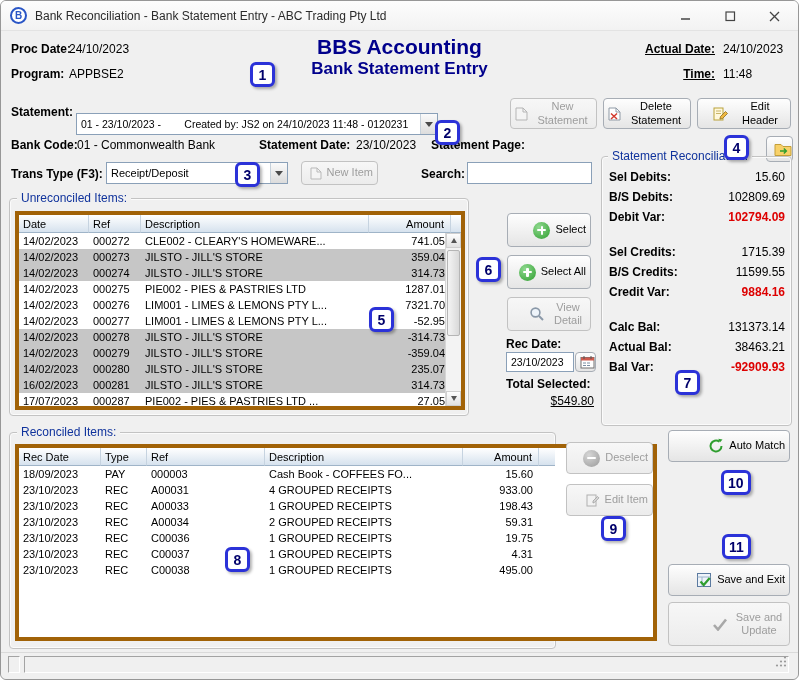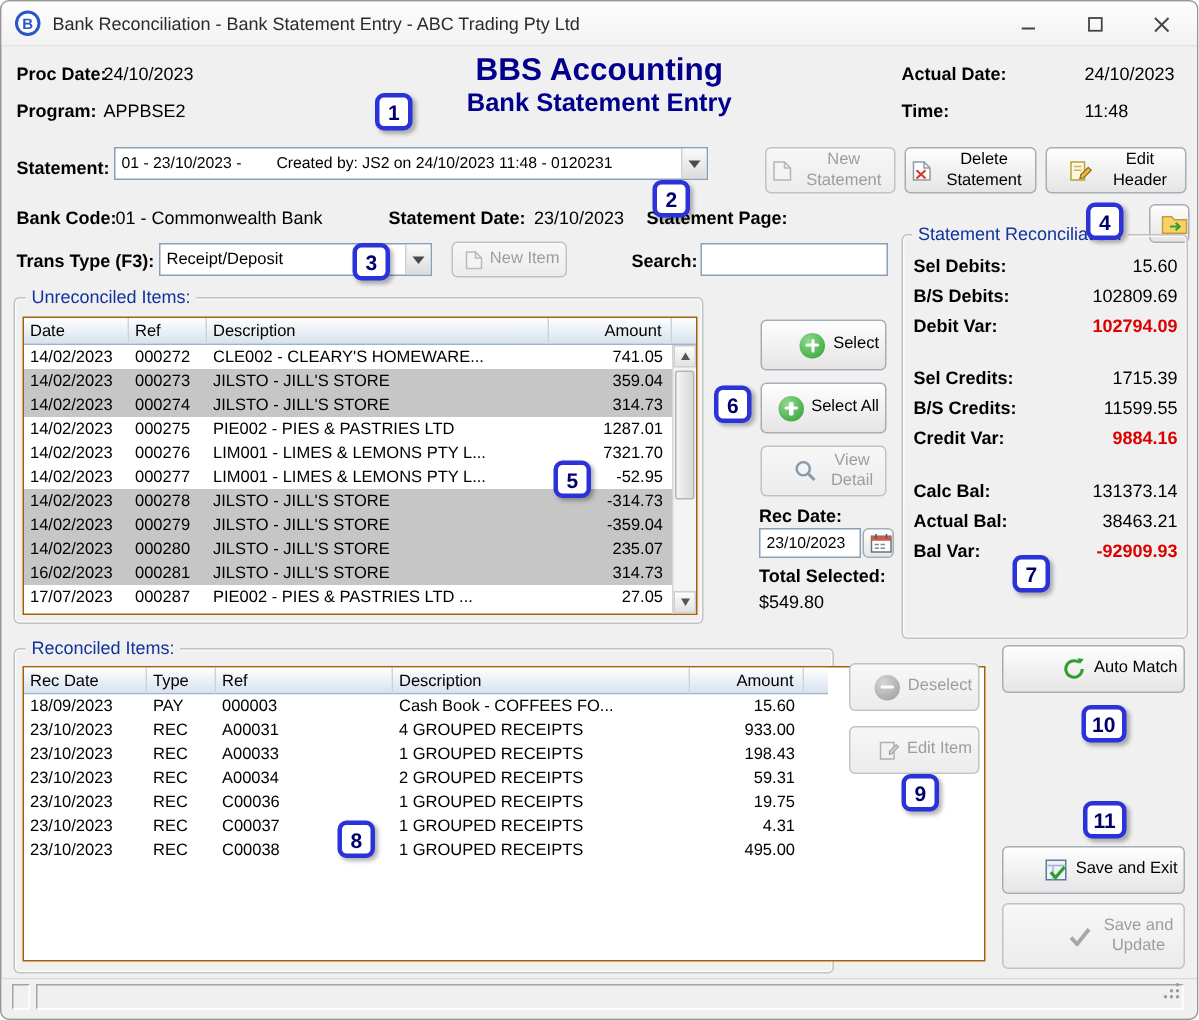--- a/index.html
+++ b/index.html
@@ -12,21 +12,21 @@
   .titlebar { position:absolute; left:0; top:0; right:0; height:30px;
               background:linear-gradient(#fdfdfd,#f2f2f2); border-bottom:1px solid #e3e3e3;
               display:flex; align-items:center; padding:0 8px; gap:7px; }
   .title-text { font-size:12px; color:#2b2b2b; white-space:nowrap; }
   .win-controls { position:absolute; right:2px; top:0; height:30px; display:flex; }
   .wc { width:44px; height:30px; display:flex; align-items:center; justify-content:center; cursor:pointer; }
 
   
   .lbl { font-size:12px; font-weight:bold; color:#000; white-space:nowrap; }
   .val { font-size:12px; color:#000; white-space:nowrap; }
-  .r   { text-align:left; }
+  .r   { text-align:right;text-decoration:underline; }
   .center-title { position:absolute; left:0; right:0; text-align:center; font-weight:bold; color:#00008c; white-space:nowrap; }
 
   
   .combo { position:absolute; background:#fff; border:1px solid #8aa0b8; display:flex; align-items:center; overflow:hidden; cursor:pointer; }
   .combo-text { font-size:10.5px; white-space:pre; padding-left:4px; overflow:hidden; color:#000; }
   .combo-arrow { margin-left:auto; width:17px; align-self:stretch; display:flex; align-items:center; justify-content:center;
                  background:linear-gradient(#fafafa,#dcdcdc); border-left:1px solid #c5d0da; flex:0 0 17px; }
   .tri-down { width:0; height:0; border-left:4px solid transparent; border-right:4px solid transparent; border-top:5px solid #4a4a4a; }
   .tri-up-s { width:0; height:0; border-left:3.5px solid transparent; border-right:3.5px solid transparent; border-bottom:5px solid #555; }
   .tri-dn-s { width:0; height:0; border-left:3.5px solid transparent; border-right:3.5px solid transparent; border-top:5px solid #555; }
@@ -42,21 +42,21 @@
           background:radial-gradient(circle at 35% 30%, #8fd98f, #2f9e2f); }
   .circ.gray { background:radial-gradient(circle at 35% 30%, #d6d6d6, #9a9a9a); }
   .circ::before { content:""; position:absolute; left:4px; top:7.2px; width:9px; height:2.6px; background:#fff; border-radius:1px; }
   .circ.plus::after { content:""; position:absolute; left:7.2px; top:4px; width:2.6px; height:9px; background:#fff; border-radius:1px; }
 
   
   .groupbox { position:absolute; border:1px solid #c3c3c3; border-radius:4px; box-shadow:inset 0 0 0 1px #fbfbfb; }
   .grouplabel { position:absolute; background:#f0f0f0; padding:0 4px; font-size:12px; color:#10339c; white-space:nowrap; z-index:2; }
 
   
-  .tbl { position:absolute; background:#fff; border:1px solid #a16207; overflow:hidden; }
+  .tbl { position:absolute; background:#fff; border:4px solid #a16207; overflow:hidden; }
   .tbl table { border-collapse:separate; border-spacing:0; table-layout:fixed; font-size:11px; }
   .tbl th { height:18px; background:linear-gradient(#ffffff,#d6e2ee); border-right:1px solid #c6d3e0; border-bottom:1px solid #9fb4c8;
             font-weight:normal; text-align:left; padding:0 4px; overflow:hidden; white-space:nowrap; color:#000; }
   .tbl th:last-child { border-right:none; }
   .tbl td { height:16px; padding:0 4px; overflow:hidden; white-space:nowrap; color:#000; background:#fff; }
   .tbl tr.selected td { background:#c6c6c6; }
   .tbl .num { text-align:right; padding-right:6px; }
 
   
   .vscroll { position:absolute; right:0; top:18px; bottom:0; width:16px; background:#f3f3f3; border-left:1px solid #d6d6d6; }
@@ -126,21 +126,21 @@
 
   <div class="center-title" style="top:34px;font-size:21px">BBS Accounting</div>
   <div class="center-title" style="top:58px;font-size:17px">Bank Statement Entry</div>
 
   <span class="lbl abs r" style="left:600px;top:41px;width:114px">Actual Date:</span>
   <span class="val abs" style="left:722px;top:41px">24/10/2023</span>
   <span class="lbl abs r" style="left:600px;top:66px;width:114px">Time:</span>
   <span class="val abs" style="left:722px;top:66px">11:48</span>
 
   <span class="lbl abs" style="left:10px;top:104px">Statement:</span>
-  <div class="combo" style="left:75px;top:97px;width:396px;height:22px">
+  <div class="combo" style="left:75px;top:112px;width:362px;height:22px">
     <span class="combo-text">01 - 23/10/2023 -        Created by: JS2 on 24/10/2023 11:48 - 0120231</span>
     <span class="combo-arrow">
         <span class="tri-down"></span>
       </span>
   </div>
   <button class="btn disabled" style="left:509px;top:97px;width:87px;height:31px">
     <span style="display:flex">
         <svg width="13" height="14">
           <path d="M1 1h7l4 4v8H1z" fill="#f4f4f4" stroke="#b5b5b5"></path>
           <path d="M8 1v4h4" fill="none" stroke="#b5b5b5"></path>

